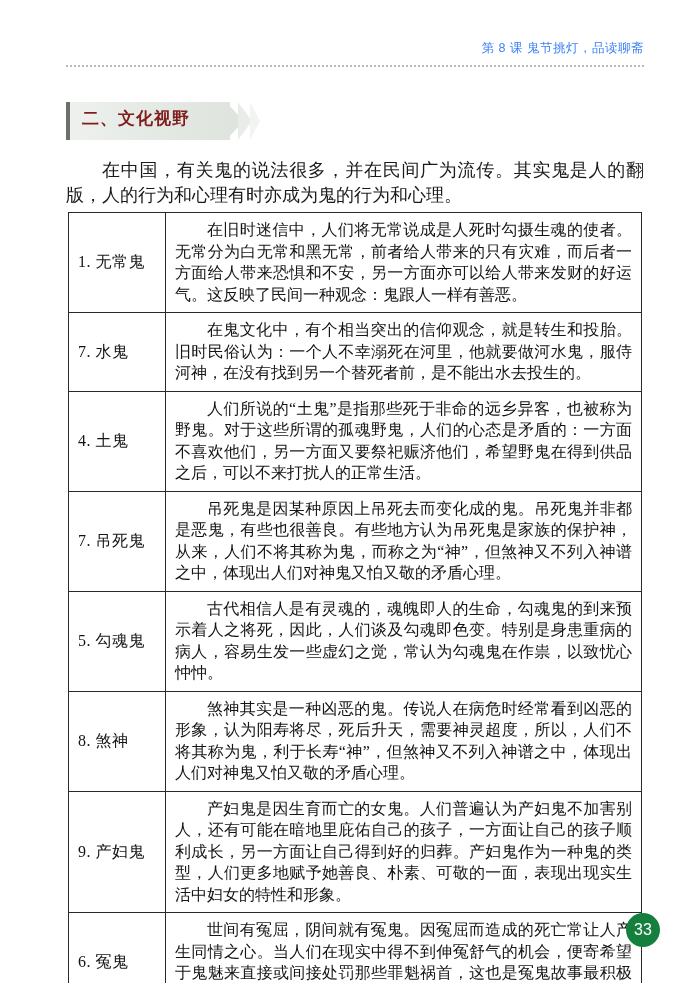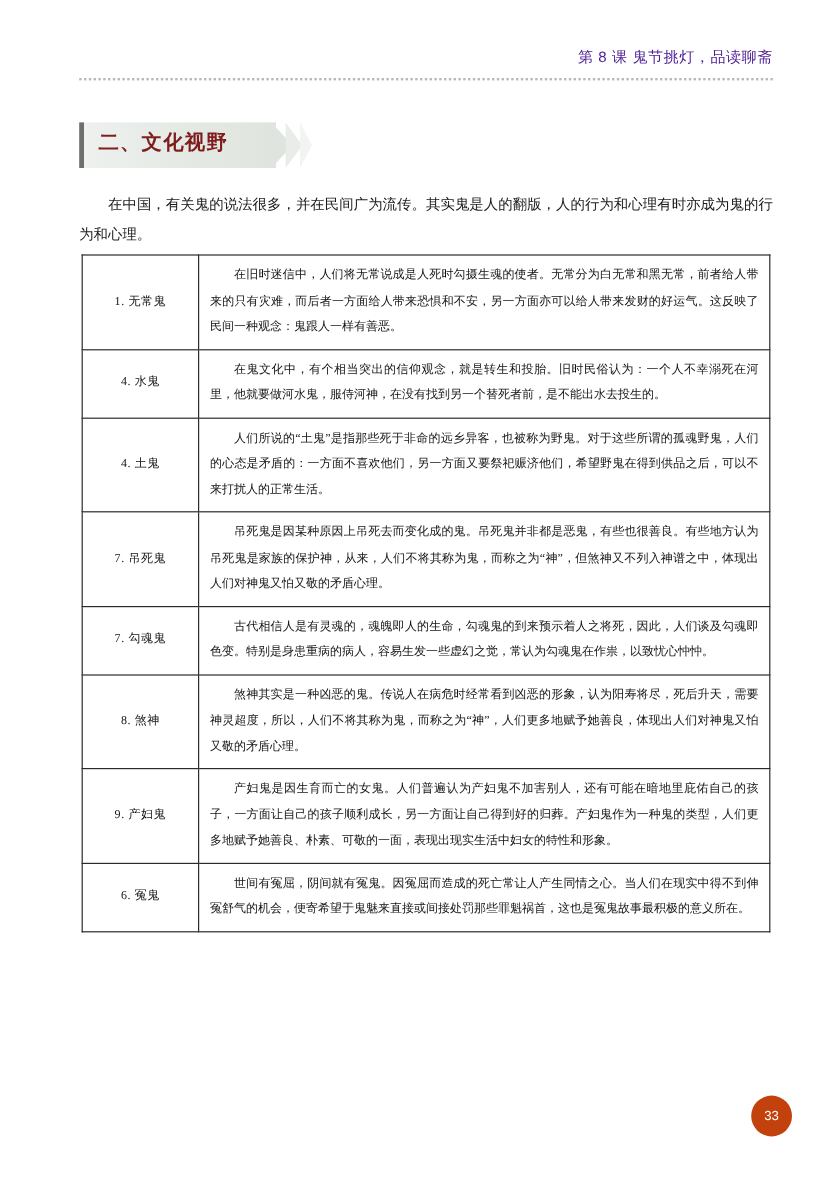--- a/index.html
+++ b/index.html
@@ -26,21 +26,21 @@
   .header {
     position: absolute;
     top: 40px;
     left: 66px;
     right: 56px;
     height: 30px;
   }
   .header-title {
     text-align: right;
     font-size: 12.5px;
-    color: #4c1d95;
+    color: #3b82f6;
     letter-spacing: 0.5px;
     font-family: "Liberation Sans", "DejaVu Sans", sans-serif;
     white-space: nowrap;
   }
   .header-rule {
     margin-top: 8px;
     border-top: 2px dotted #b9b9b9;
     width: 100%;
   }
 
@@ -91,21 +91,21 @@
     color: #7f1d1d;
     font-family: "Liberation Sans", "DejaVu Sans", sans-serif;
   }
 
   
   .intro {
     position: absolute;
     top: 158px;
     left: 66px;
     width: 578px;
-    font-size: 12px;
+    font-size: 18px;
     line-height: 25px;
     text-align: justify;
     text-indent: 2em;
     color: #1a1a1a;
   }
 
   
   .tbl-wrap {
     position: absolute;
     top: 212px;
@@ -114,49 +114,48 @@
   }
   table.ghost-table {
     border-collapse: collapse;
     width: 574px;
     table-layout: fixed;
   }
   table.ghost-table td {
     border: 1px solid #2b2b2b;
     vertical-align: middle;
     padding: 6px 9px 7px 9px;
-    font-size: 10px;
+    font-size: 16px;
     line-height: 21.5px;
     color: #141414;
   }
   td.name-cell {
     width: 78px;
-    text-align: center;
     white-space: nowrap;
     letter-spacing: 0.5px;
     font-size: 12.8px;
     margin-left: 28px;
   }
   td.desc-cell {
     text-align: justify;
     text-justify: inter-ideograph;
     text-indent: 2em;
   }
 
   
   .page-badge {
     position: absolute;
     right: 40px;
     bottom: 36px;
     width: 34px;
     height: 34px;
     border-radius: 50%;
-    background: #c2410c;
+    background: #15803d;
     color: #ffffff;
-    font-size: 11px;
+    font-size: 16px;
     font-family: "Liberation Sans", "DejaVu Sans", sans-serif;
     display: flex;
     align-items: center;
     justify-content: center;
     text-align: right;
   }
 </style>
 </head>
 <body>
 
@@ -178,38 +177,38 @@
   <div class="intro">在中国，有关鬼的说法很多，并在民间广为流传。其实鬼是人的翻版，人的行为和心理有时亦成为鬼的行为和心理。</div>
 
   <div class="tbl-wrap">
     <table class="ghost-table">
       <tbody>
         <tr>
           <td class="name-cell">1. 无常鬼</td>
           <td class="desc-cell">在旧时迷信中，人们将无常说成是人死时勾摄生魂的使者。无常分为白无常和黑无常，前者给人带来的只有灾难，而后者一方面给人带来恐惧和不安，另一方面亦可以给人带来发财的好运气。这反映了民间一种观念：鬼跟人一样有善恶。</td>
         </tr>
         <tr>
-          <td class="name-cell">4. 水鬼</td>
+          <td class="name-cell">7. 水鬼</td>
           <td class="desc-cell">在鬼文化中，有个相当突出的信仰观念，就是转生和投胎。旧时民俗认为：一个人不幸溺死在河里，他就要做河水鬼，服侍河神，在没有找到另一个替死者前，是不能出水去投生的。</td>
         </tr>
         <tr>
           <td class="name-cell">4. 土鬼</td>
           <td class="desc-cell">人们所说的“土鬼”是指那些死于非命的远乡异客，也被称为野鬼。对于这些所谓的孤魂野鬼，人们的心态是矛盾的：一方面不喜欢他们，另一方面又要祭祀赈济他们，希望野鬼在得到供品之后，可以不来打扰人的正常生活。</td>
         </tr>
         <tr>
           <td class="name-cell">7. 吊死鬼</td>
           <td class="desc-cell">吊死鬼是因某种原因上吊死去而变化成的鬼。吊死鬼并非都是恶鬼，有些也很善良。有些地方认为吊死鬼是家族的保护神，从来，人们不将其称为鬼，而称之为“神”，但煞神又不列入神谱之中，体现出人们对神鬼又怕又敬的矛盾心理。</td>
         </tr>
         <tr>
-          <td class="name-cell">7. 勾魂鬼</td>
+          <td class="name-cell">5. 勾魂鬼</td>
           <td class="desc-cell">古代相信人是有灵魂的，魂魄即人的生命，勾魂鬼的到来预示着人之将死，因此，人们谈及勾魂即色变。特别是身患重病的病人，容易生发一些虚幻之觉，常认为勾魂鬼在作祟，以致忧心忡忡。</td>
         </tr>
         <tr>
           <td class="name-cell">8. 煞神</td>
-          <td class="desc-cell">煞神其实是一种凶恶的鬼。传说人在病危时经常看到凶恶的形象，认为阳寿将尽，死后升天，需要神灵超度，所以，人们不将其称为鬼，而称之为“神”，人们更多地赋予她善良，体现出人们对神鬼又怕又敬的矛盾心理。</td>
+          <td class="desc-cell">煞神其实是一种凶恶的鬼。传说人在病危时经常看到凶恶的形象，认为阳寿将尽，死后升天，需要神灵超度，所以，人们不将其称为鬼，利于长寿“神”，但煞神又不列入神谱之中，体现出人们对神鬼又怕又敬的矛盾心理。</td>
         </tr>
         <tr>
           <td class="name-cell">9. 产妇鬼</td>
           <td class="desc-cell">产妇鬼是因生育而亡的女鬼。人们普遍认为产妇鬼不加害别人，还有可能在暗地里庇佑自己的孩子，一方面让自己的孩子顺利成长，另一方面让自己得到好的归葬。产妇鬼作为一种鬼的类型，人们更多地赋予她善良、朴素、可敬的一面，表现出现实生活中妇女的特性和形象。</td>
         </tr>
         <tr>
           <td class="name-cell">6. 冤鬼</td>
           <td class="desc-cell">世间有冤屈，阴间就有冤鬼。因冤屈而造成的死亡常让人产生同情之心。当人们在现实中得不到伸冤舒气的机会，便寄希望于鬼魅来直接或间接处罚那些罪魁祸首，这也是冤鬼故事最积极的意义所在。</td>
         </tr>
       </tbody>

